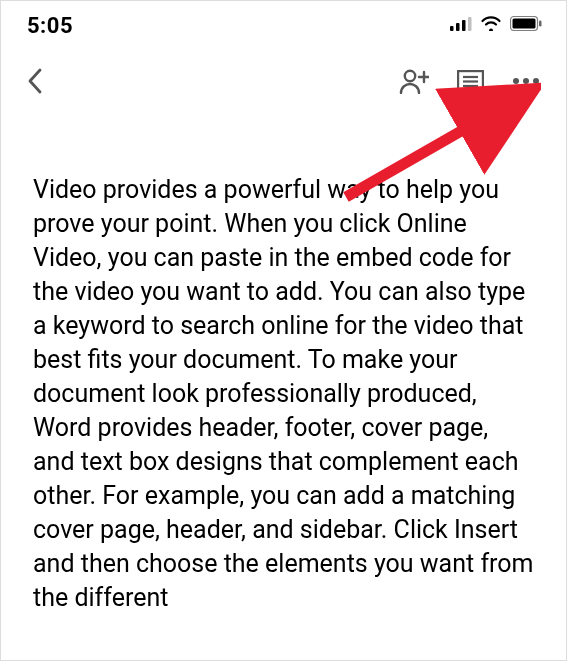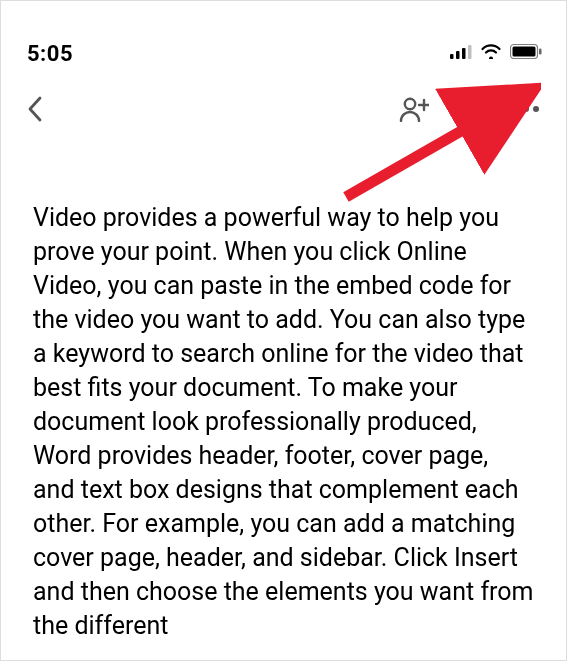--- a/index.html
+++ b/index.html
@@ -11,21 +11,20 @@
       position: relative;
       overflow: hidden;
       border: 1px solid #ddd;
     }
     .status-bar {
       display: flex;
       justify-content: space-between;
       align-items: center;
       padding: 10px 24px 6px 26px;
       height: 44px;
-      margin-top: 28px;
     }
     .status-time {
       font-weight: 700;
       font-size: 22px;
       letter-spacing: 0.5px;
     }
     .status-icons {
       display: flex;
       align-items: center;
       gap: 8px;

